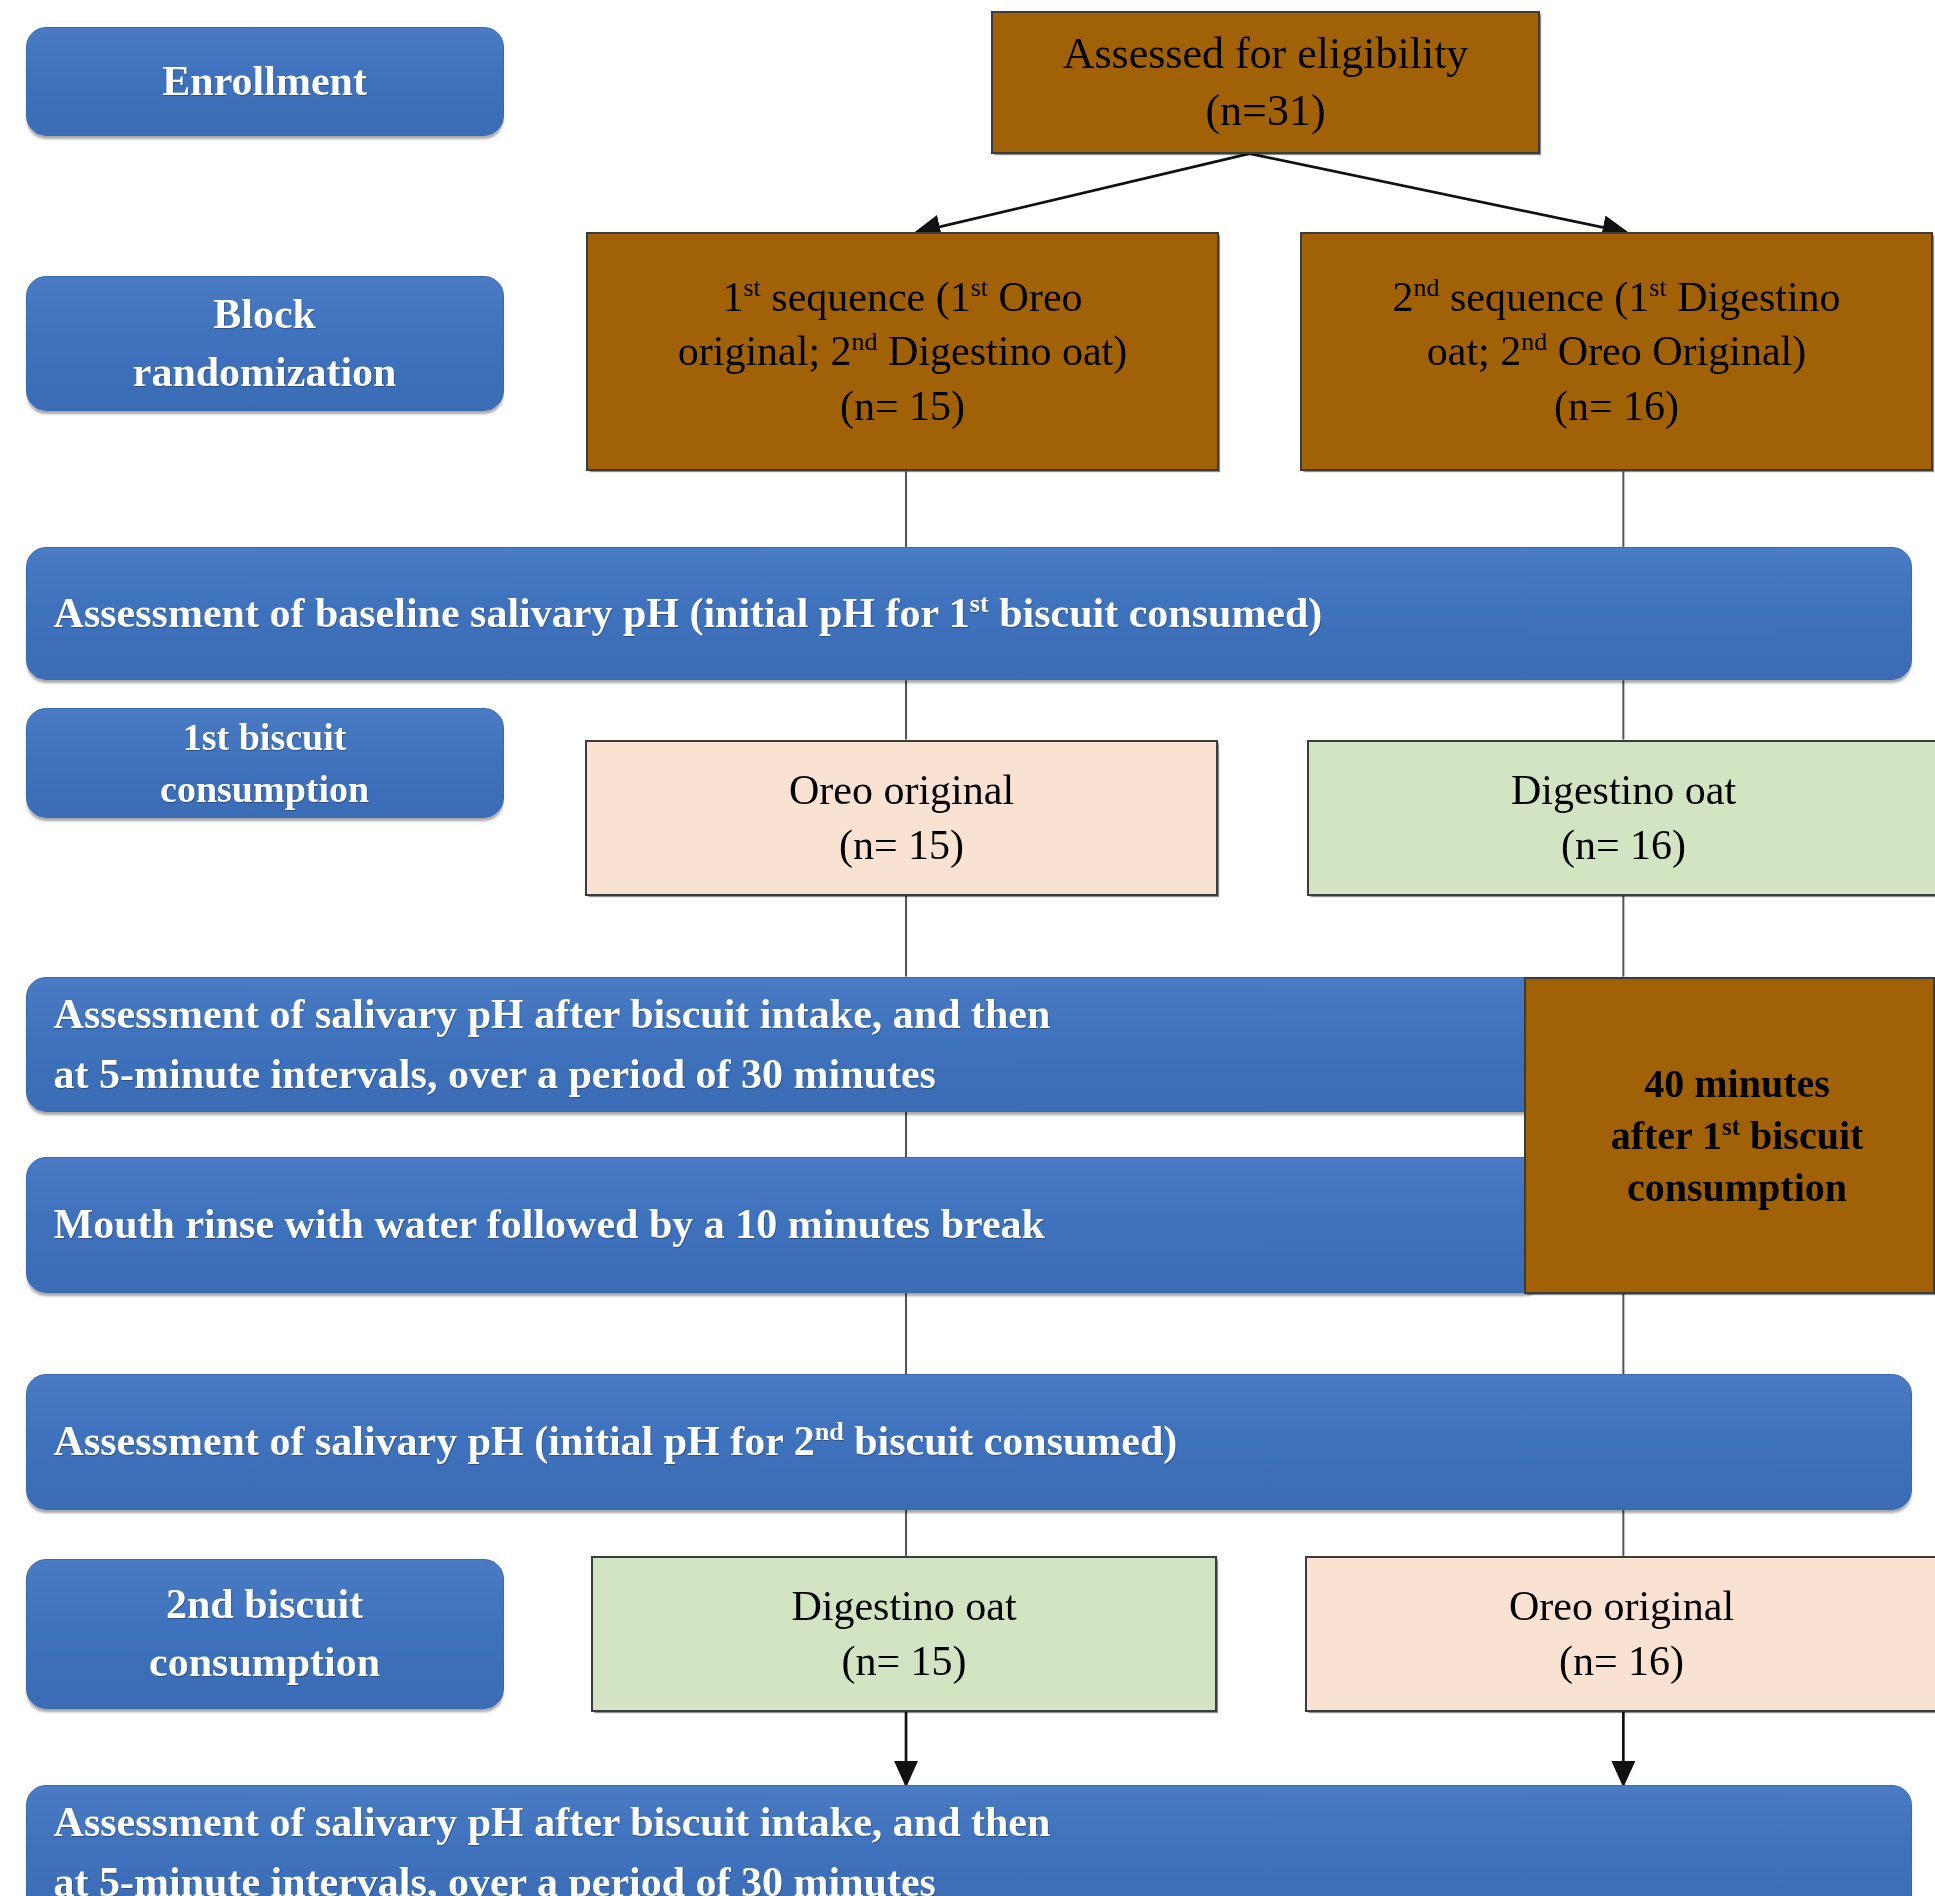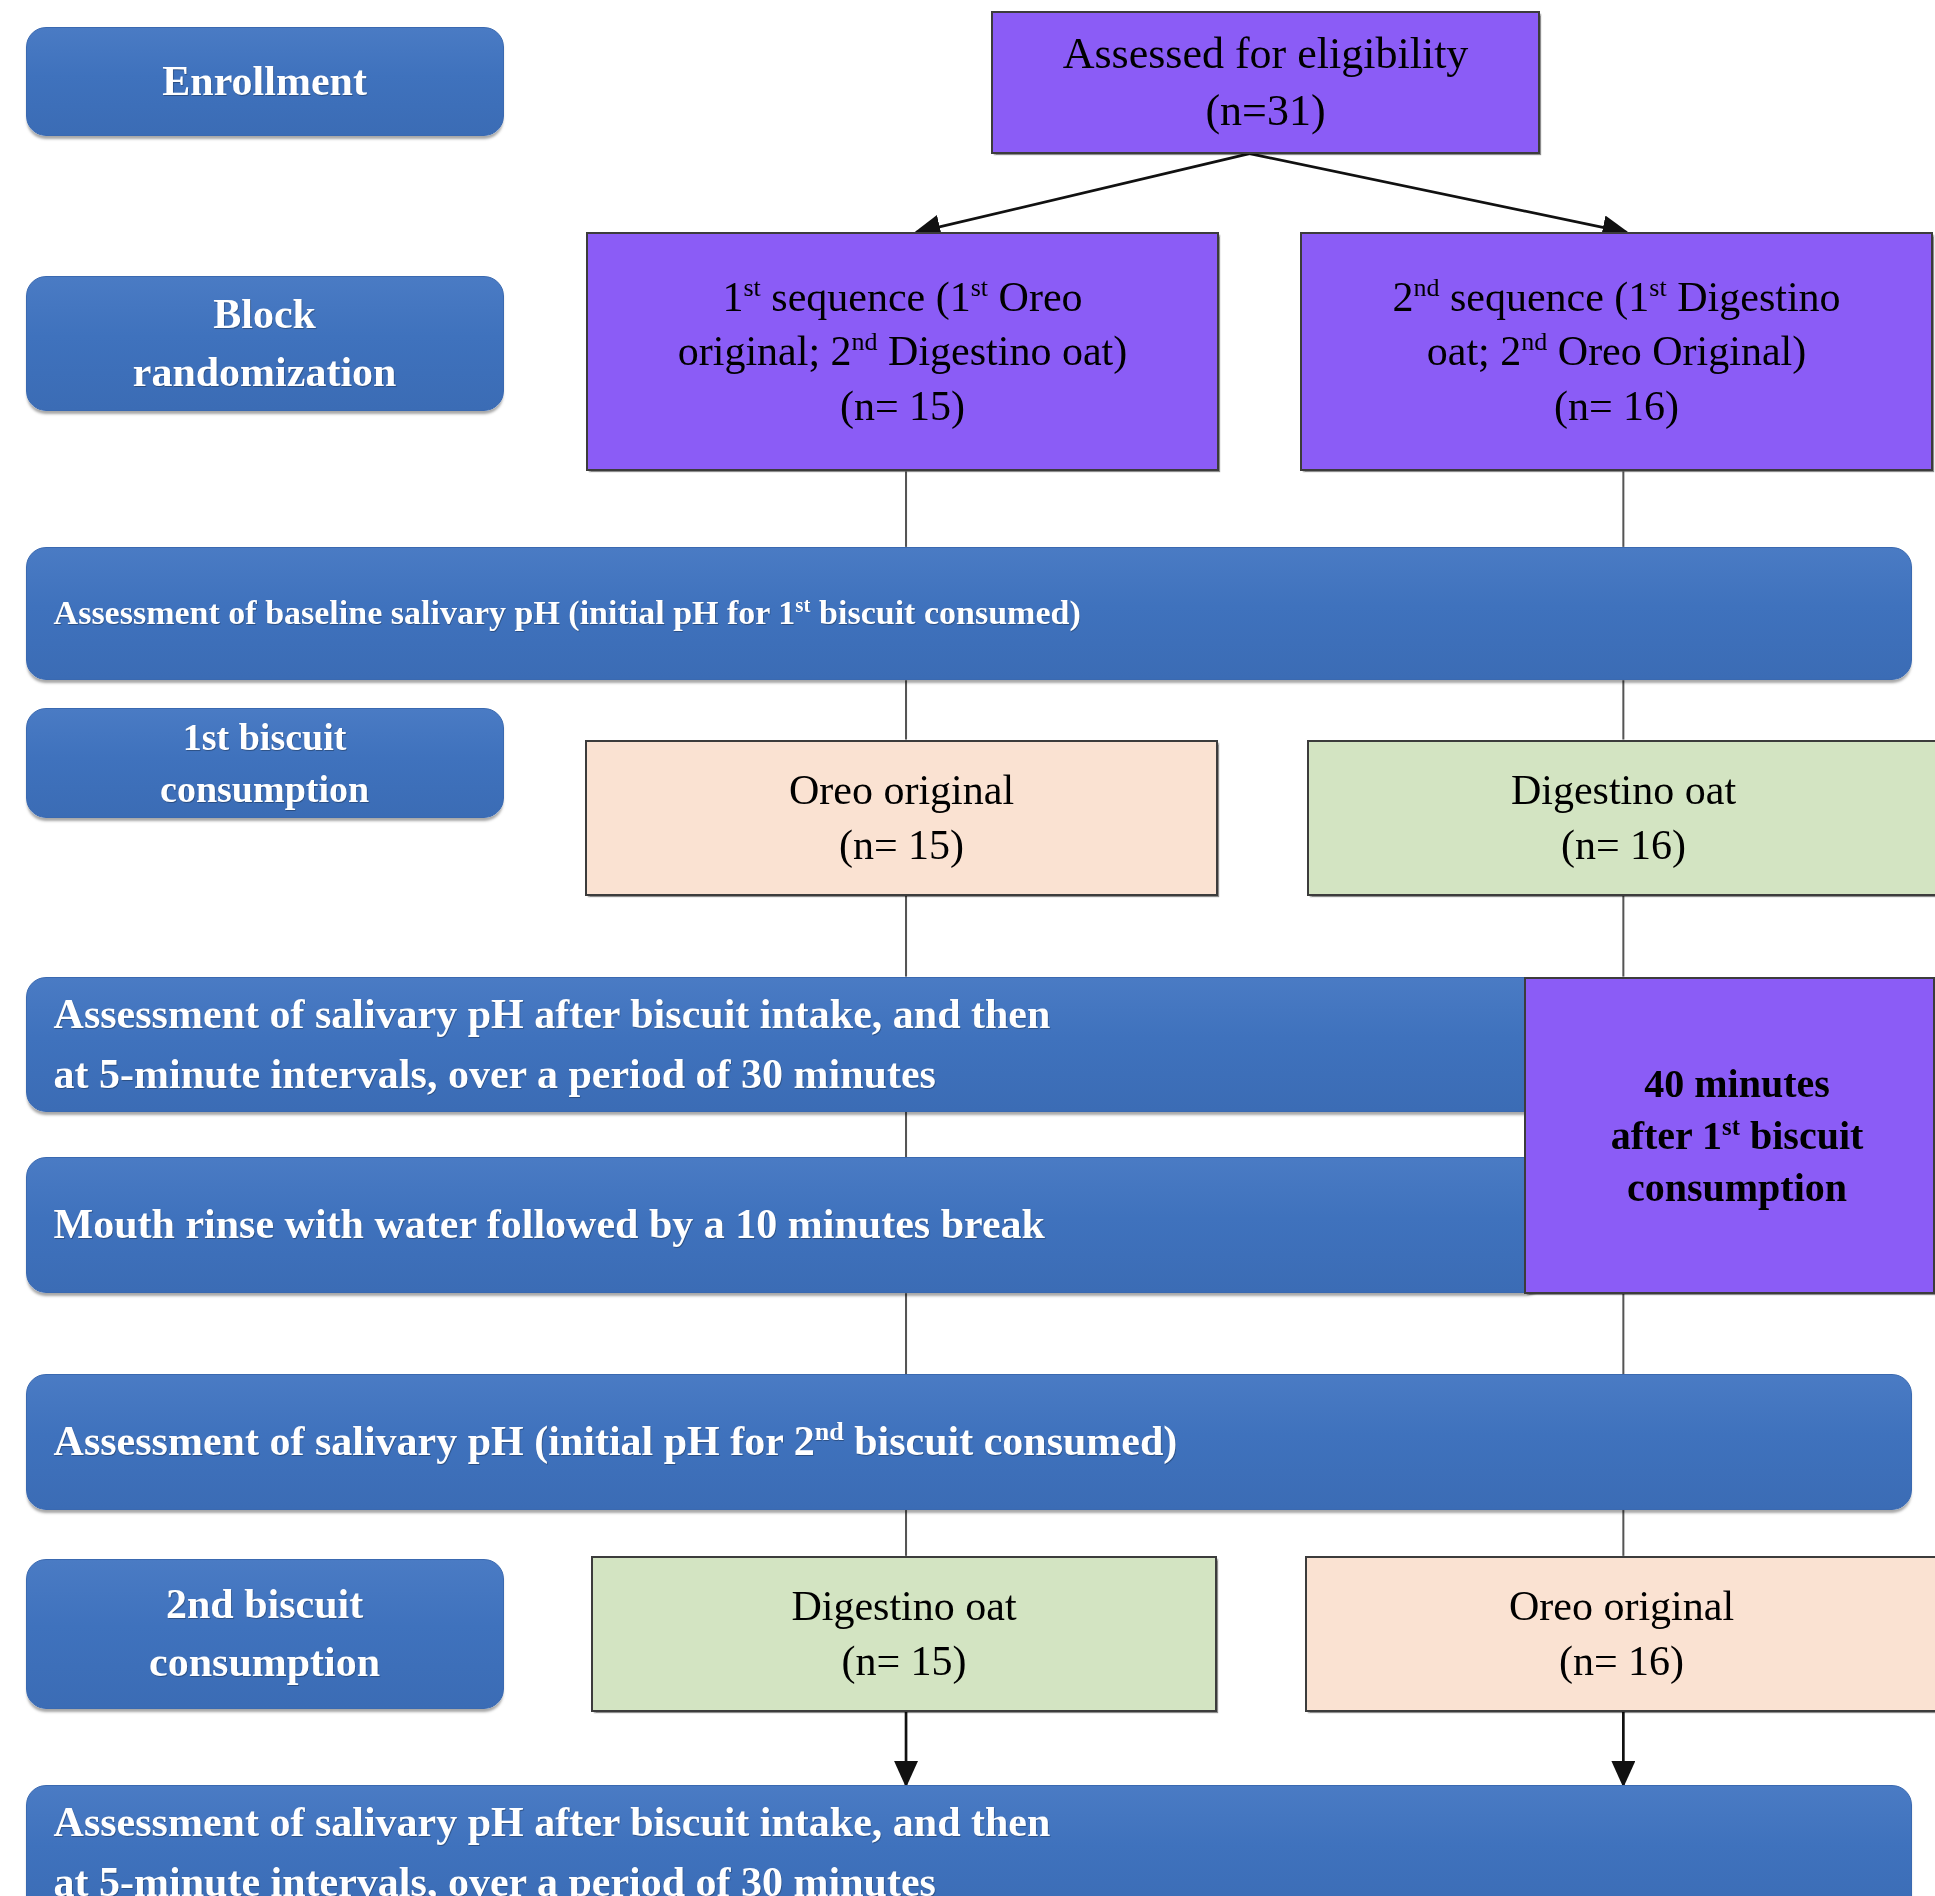--- a/index.html
+++ b/index.html
@@ -61,21 +61,21 @@
     padding-left: 27px;
     text-align: left;
     line-height: 1.42;
     text-shadow: 0.7px 0.7px 0.7px rgba(0,0,0,0.30);
   }
 
   
   .rect {
     position: absolute;
     box-sizing: border-box;
-    background: #8b5cf6;
+    background: #a16207;
     border: 2px solid #3c3c3c;
     box-shadow: 2px 2px 1.3px -0.7px rgba(0,0,0,0.45);
     display: flex;
     flex-direction: column;
     align-items: center;
     justify-content: center;
     text-align: center;
     color: #000000;
     line-height: 1.30;
   }
@@ -157,21 +157,21 @@
     <span class="line"><span>original; 2</span><sup>nd</sup><span> Digestino oat)</span></span>
     <span class="line">(n= 15)</span>
   </div>
 
   <div class="rect" style="left:1300px; top:232px; width:633px; height:239px; font-size:42px;">
     <span class="line"><span>2</span><sup>nd</sup><span> sequence (1</span><sup>st</sup><span> Digestino</span></span>
     <span class="line"><span>oat; 2</span><sup>nd</sup><span> Oreo Original)</span></span>
     <span class="line">(n= 16)</span>
   </div>
 
-  <div class="banner" style="left:25.6px; top:547px; width:1886px; height:133px; font-size:34px;">
+  <div class="banner" style="left:25.6px; top:547px; width:1886px; height:133px; font-size:42px;">
     <span class="line"><span>Assessment of baseline salivary pH (initial pH for 1</span><sup>st</sup><span> biscuit consumed)</span></span>
   </div>
 
   <div class="rect peach" style="left:585px; top:740px; width:633px; height:156px; font-size:42px;">
     <span class="line">Oreo original</span>
     <span class="line">(n= 15)</span>
   </div>
 
   <div class="rect green" style="left:1307px; top:740px; width:633px; height:156px; font-size:42px;">
     <span class="line">Digestino oat</span>

